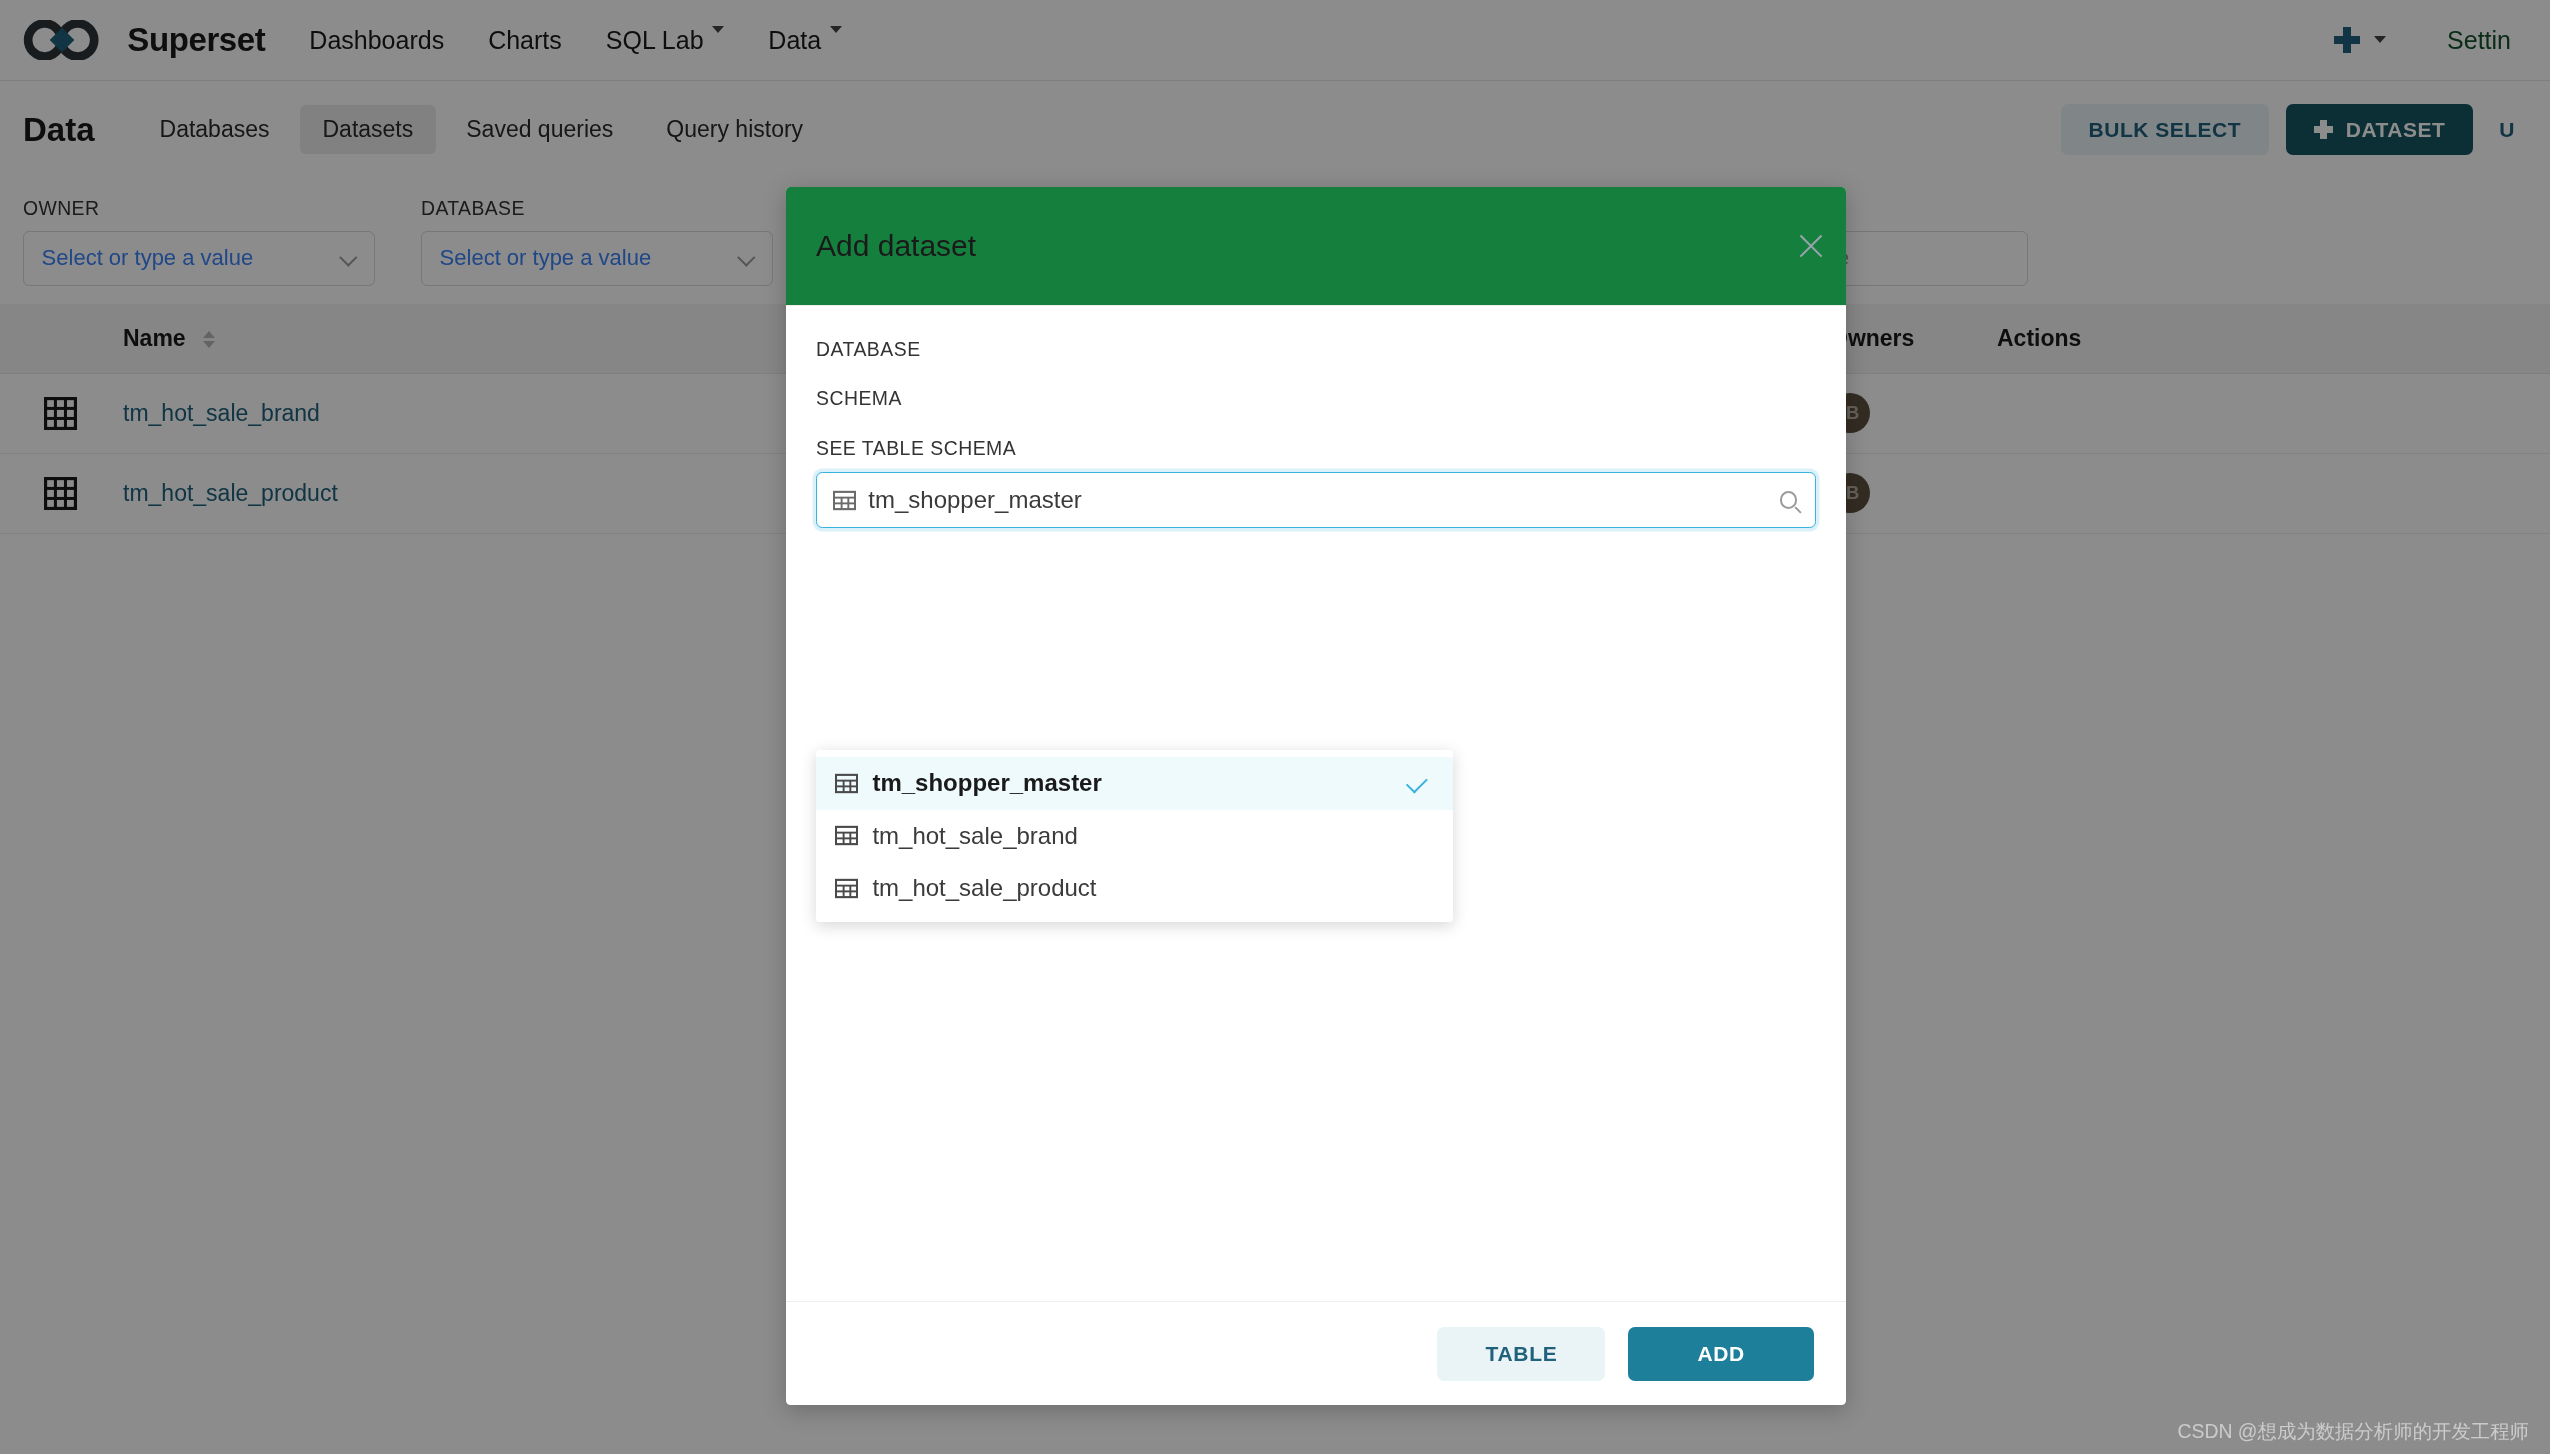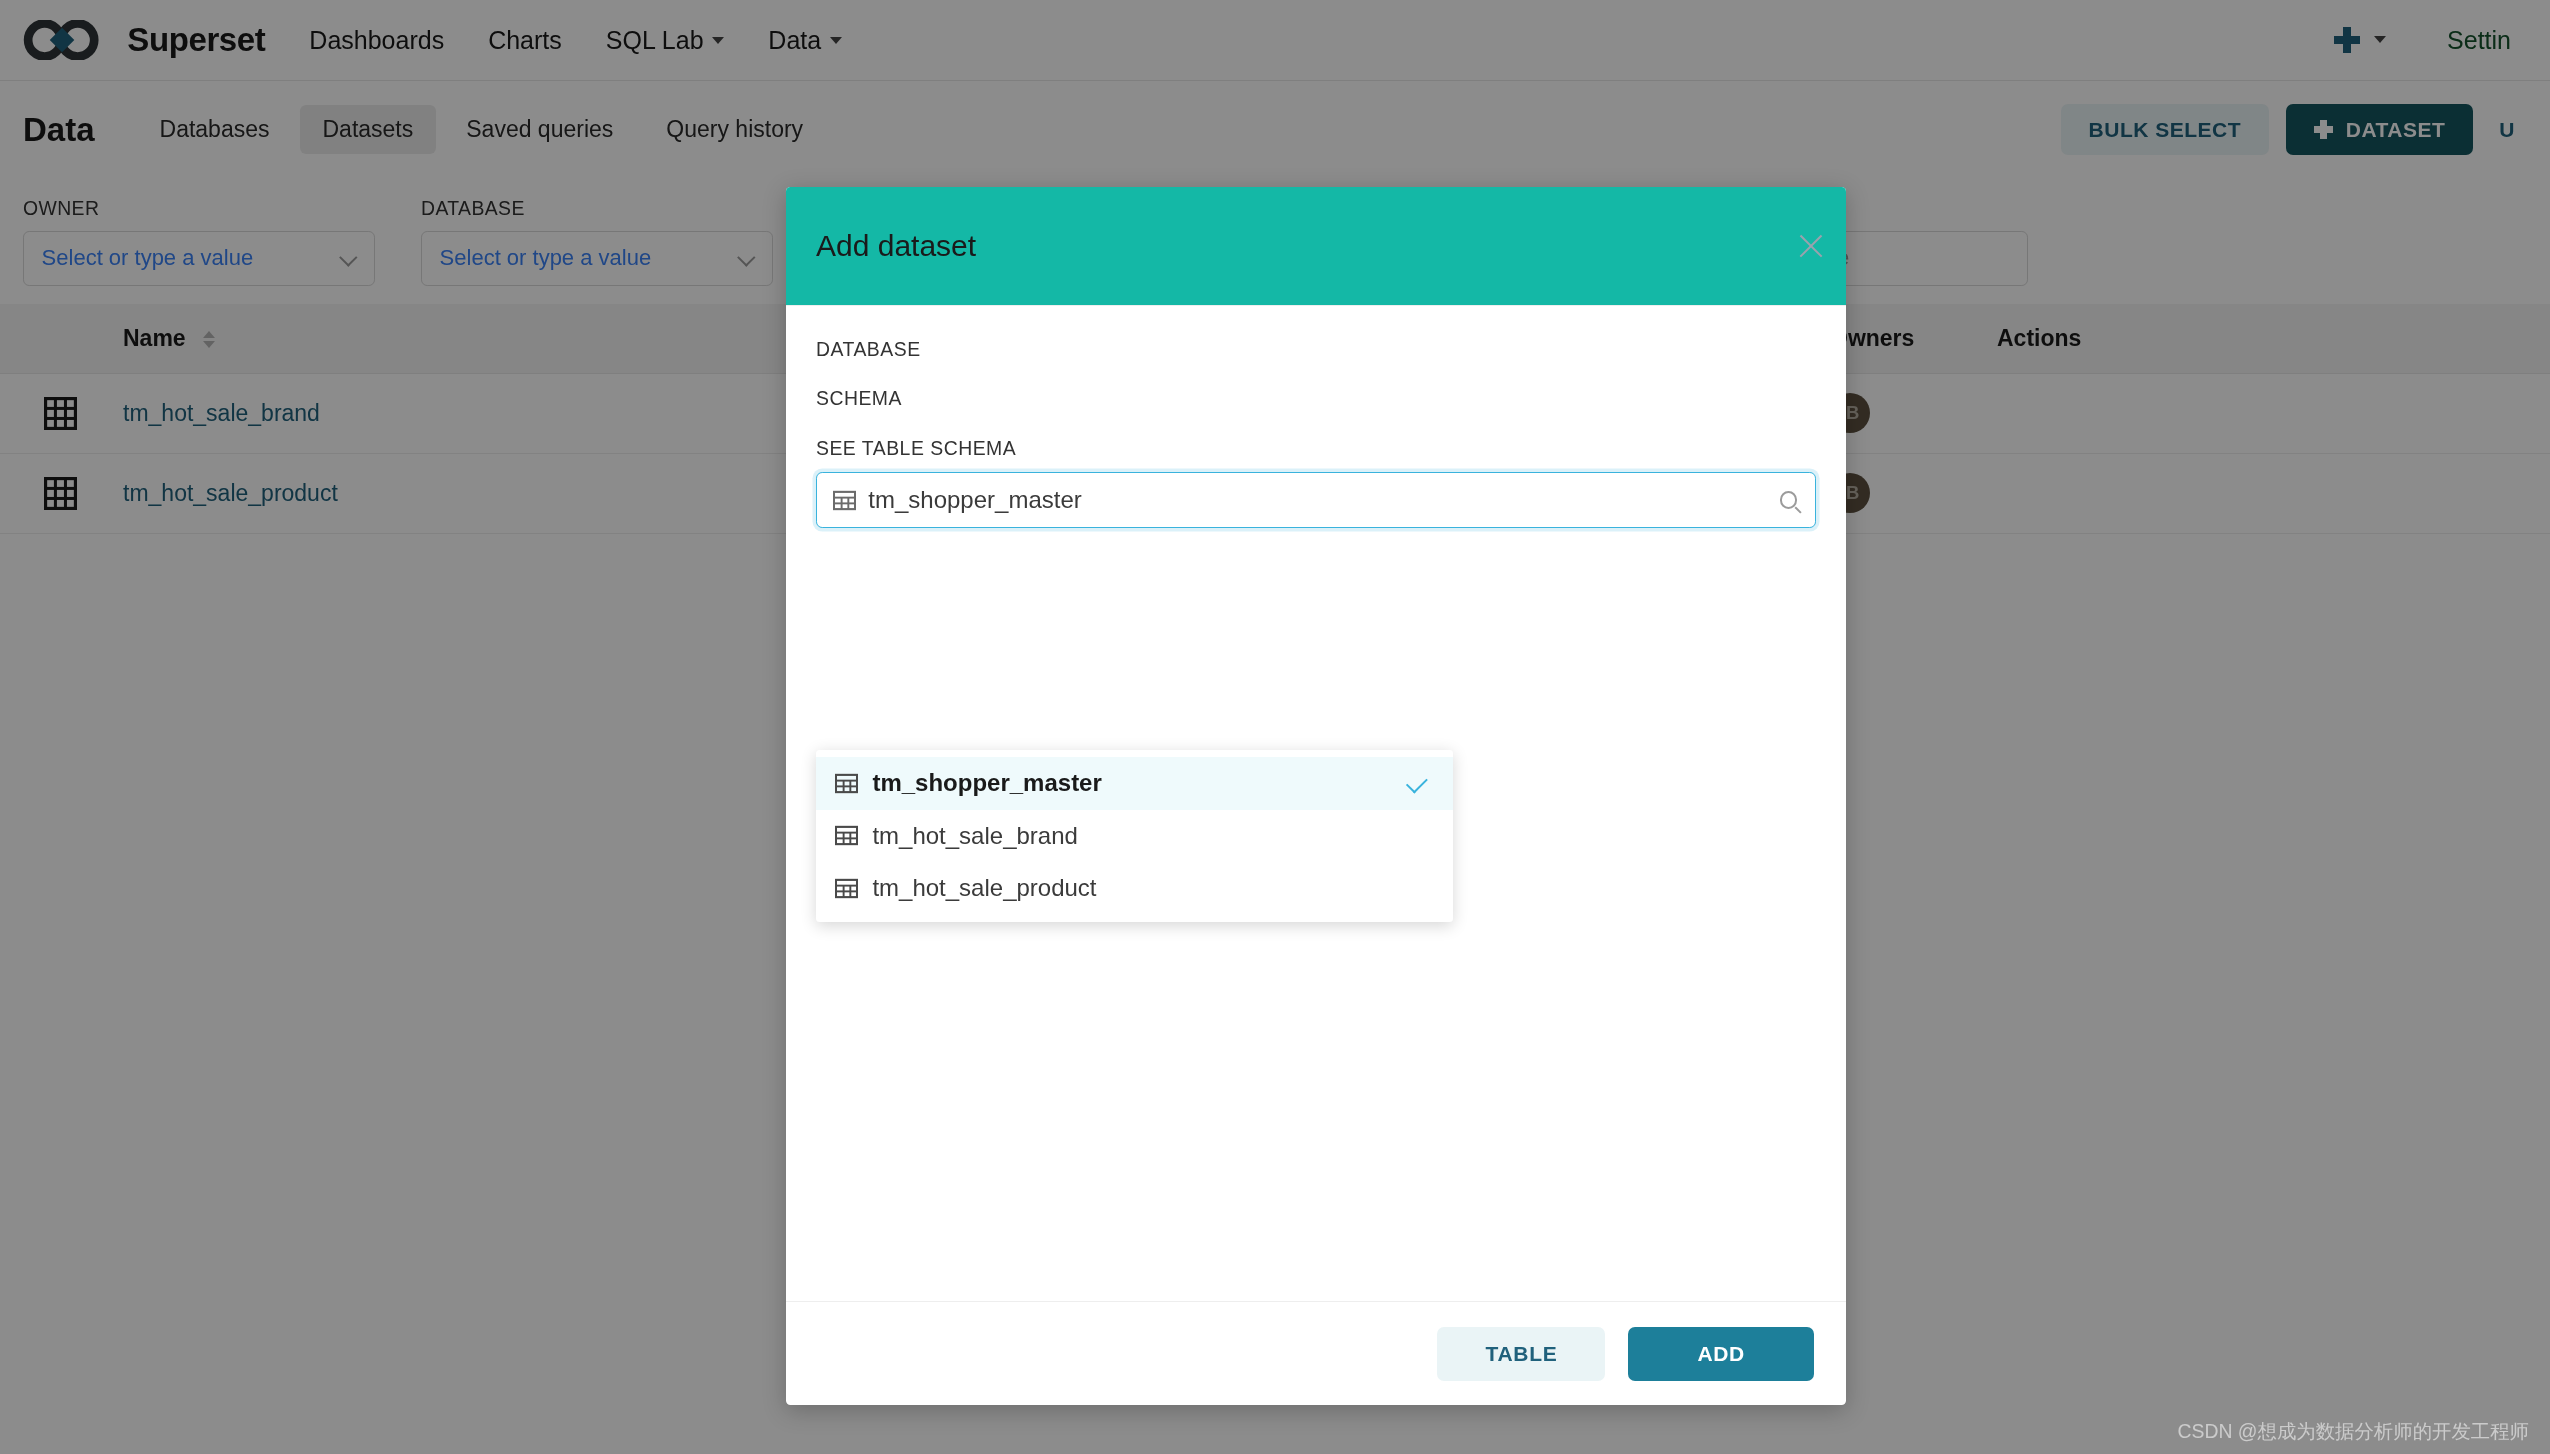--- a/index.html
+++ b/index.html
@@ -26,21 +26,21 @@
     padding: 0 39px 0 23px;
   }
   .brand { display: flex; align-items: center; gap: 12.3px; margin-right: 44px; }
   .brand-logo { width: 92px; height: 40px; flex: none; }
   .brand-name {
     font-size: 33px; font-weight: bold; color: #1a1a1a; letter-spacing: -0.4px;
   }
   .nav-links { display: flex; align-items: center; gap: 44px; }
   .nav-link {
     font-size: 25px; color: #1a1a1a; white-space: nowrap;
-    display: flex; align-items: center; gap: 8.8px; cursor: pointer;
+    display: flex; gap: 8.8px; cursor: pointer;
   }
   .caret {
     width: 0; height: 0;
     border-left: 6.2px solid transparent;
     border-right: 6.2px solid transparent;
     border-top: 7px solid #444;
     display: inline-block;
   }
   .nav-right {
     margin-left: auto; display: flex; align-items: center; gap: 40px;
@@ -179,21 +179,21 @@
     position: absolute;
     left: 786px; top: 187px;
     width: 1060px; height: 1218px;
     background: #ffffff;
     border-radius: 4.4px;
     box-shadow: 0 5.3px 23px rgba(0,0,0,0.22);
     display: flex; flex-direction: column;
     overflow: visible;
   }
   .modal-head {
-    height: 119px; background: #14b8a6;
+    height: 119px; background: #15803d;
     border-bottom: 0.9px solid #eeeeee;
     display: flex; align-items: center;
     padding: 0 20px 0 30px;
     border-radius: 4.4px 4.4px 0 0;
   }
   .modal-title { font-size: 30px; color: #1a1a1a; }
   .close-x {
     margin-left: auto; width: 30px; height: 30px; position: relative; cursor: pointer;
   }
   .close-x::before, .close-x::after {

